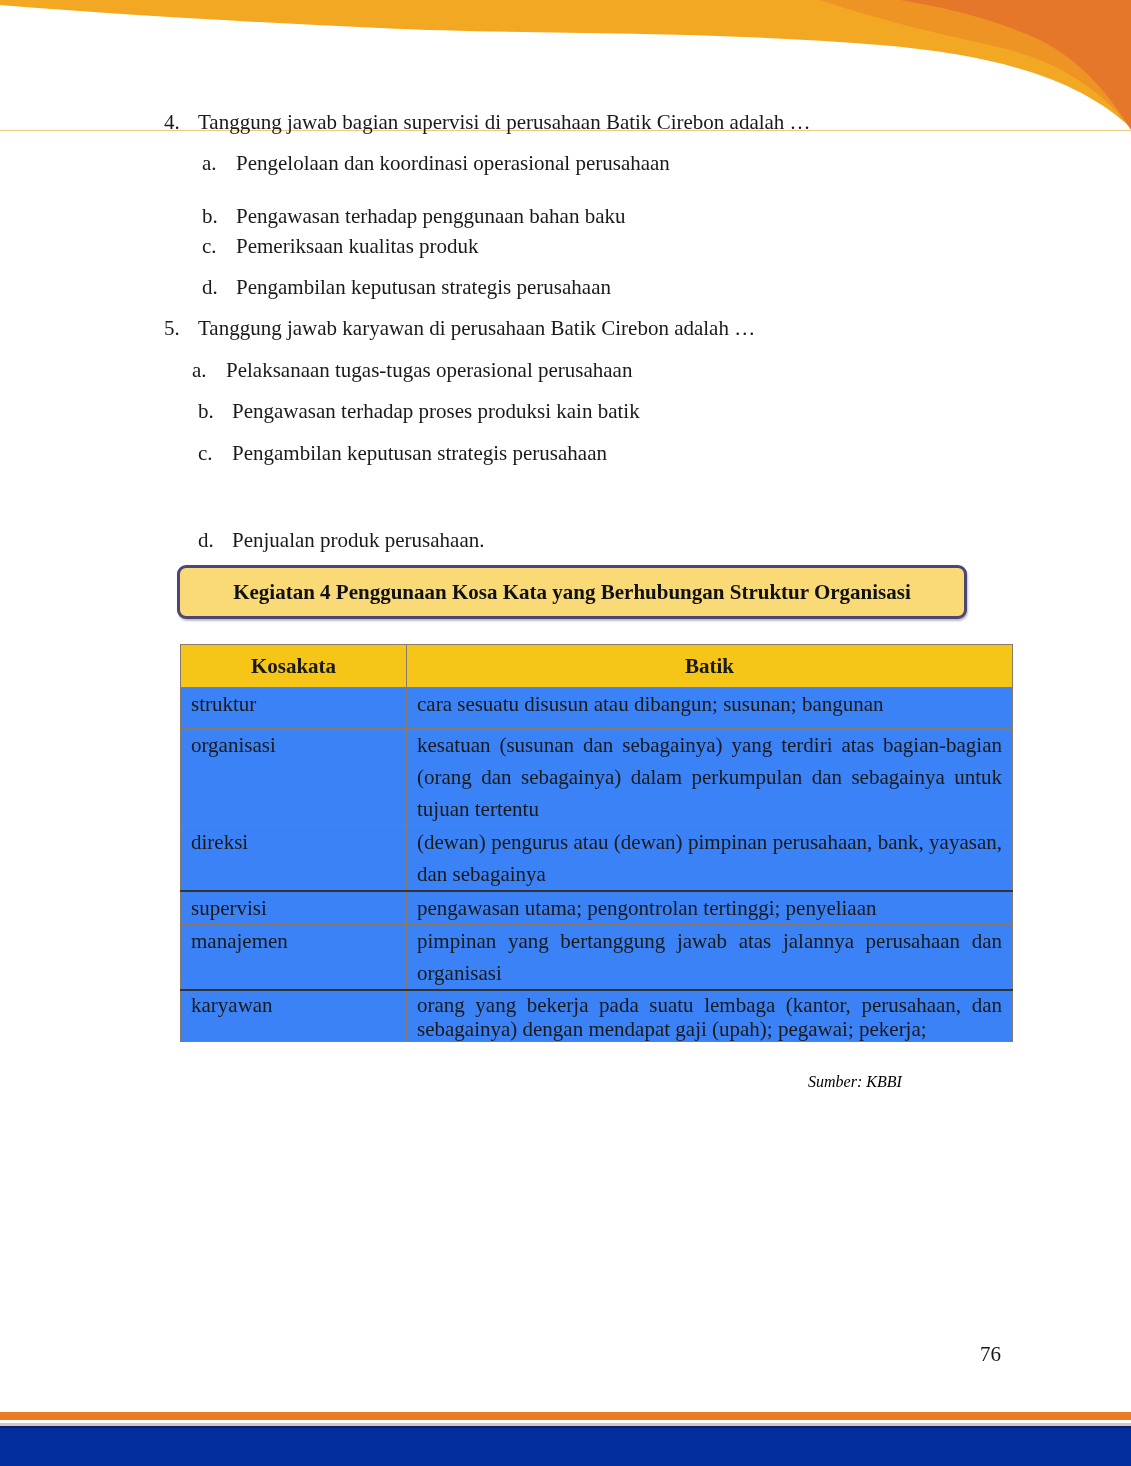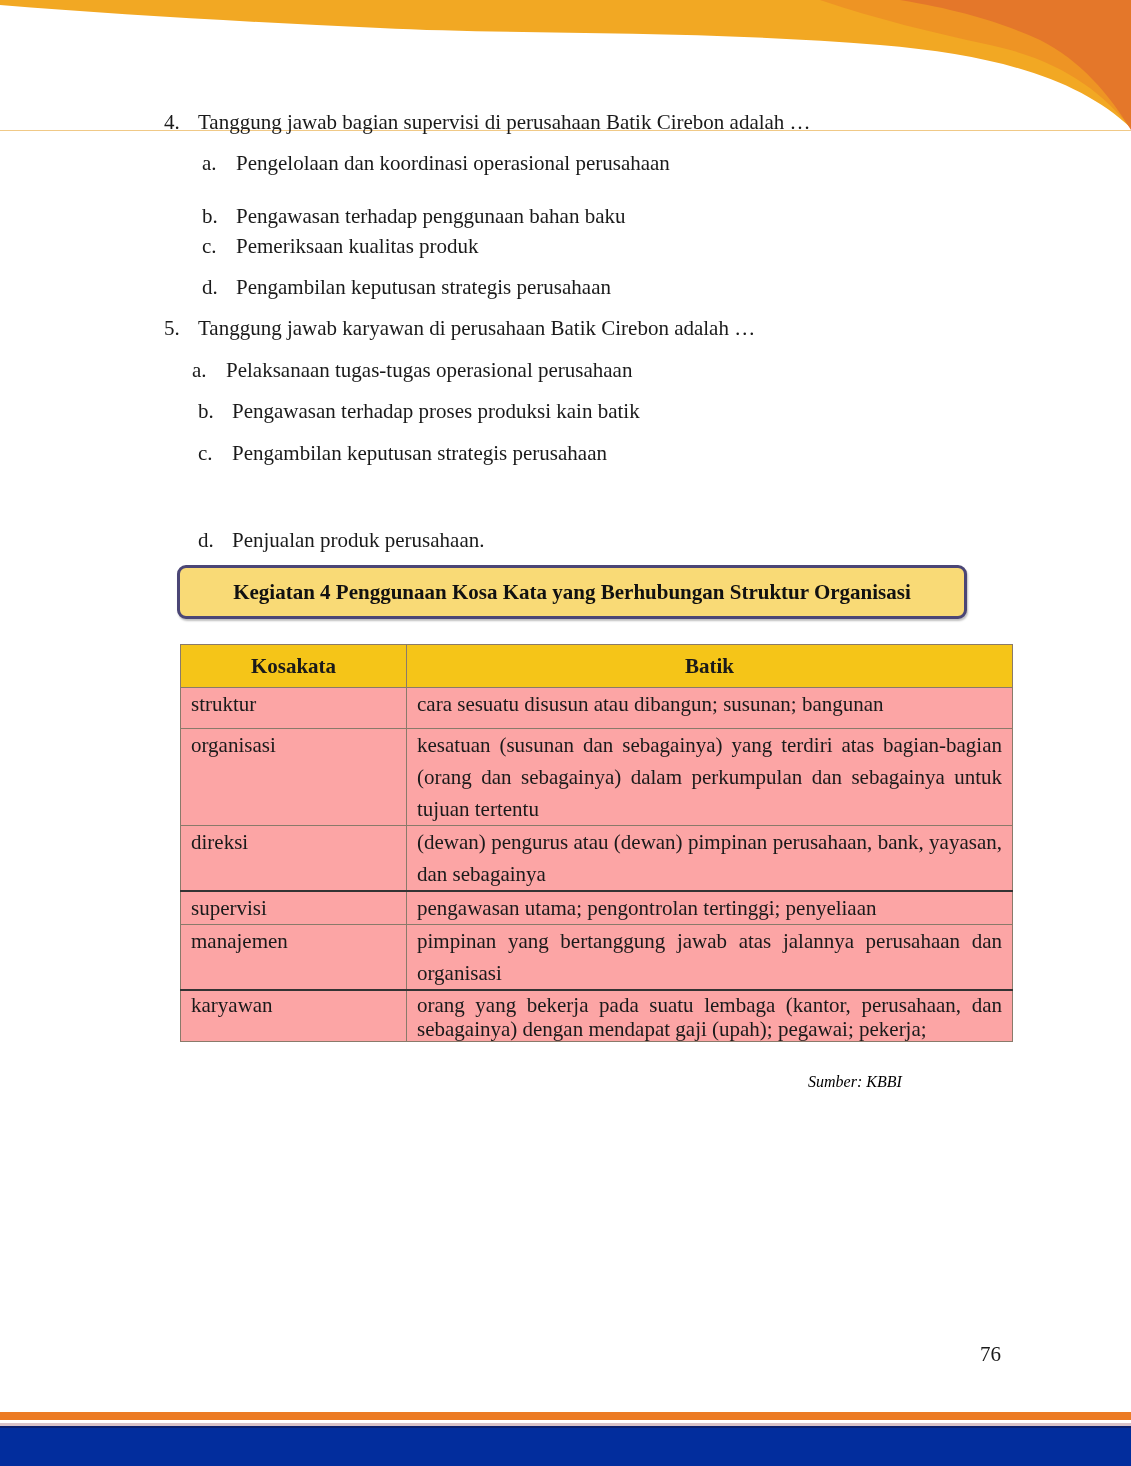--- a/index.html
+++ b/index.html
@@ -21,21 +21,21 @@
     position:absolute; left:177px; top:565px; width:790px; height:54px;
     background:#f9da76; border:3px solid #4b4676; border-radius:9px;
     box-sizing:border-box; box-shadow:1px 2px 2px rgba(0,0,0,0.25);
     display:flex; align-items:center; justify-content:center;
     font-weight:bold; font-size:21px; color:#111;
   }
 
   table.vocab {
     position:absolute; left:180px; top:644px; width:833px;
     border-collapse:collapse; font-size:21px; line-height:32px;
-    background:#fca5a5;
+    background:#3b82f6;
   }
   table.vocab th {
     background:#f5c518; font-weight:bold; text-align:center;
     height:42px; border:1px solid #8a7a6a; padding:0 10px;
   }
   table.vocab td {
     vertical-align:top; border:1px solid #8a7a6a; padding:0 10px; text-align:justify;
   }
   table.vocab td.k { width:205px; }
   table.vocab tr.thick td { border-top:2px solid #333; }

